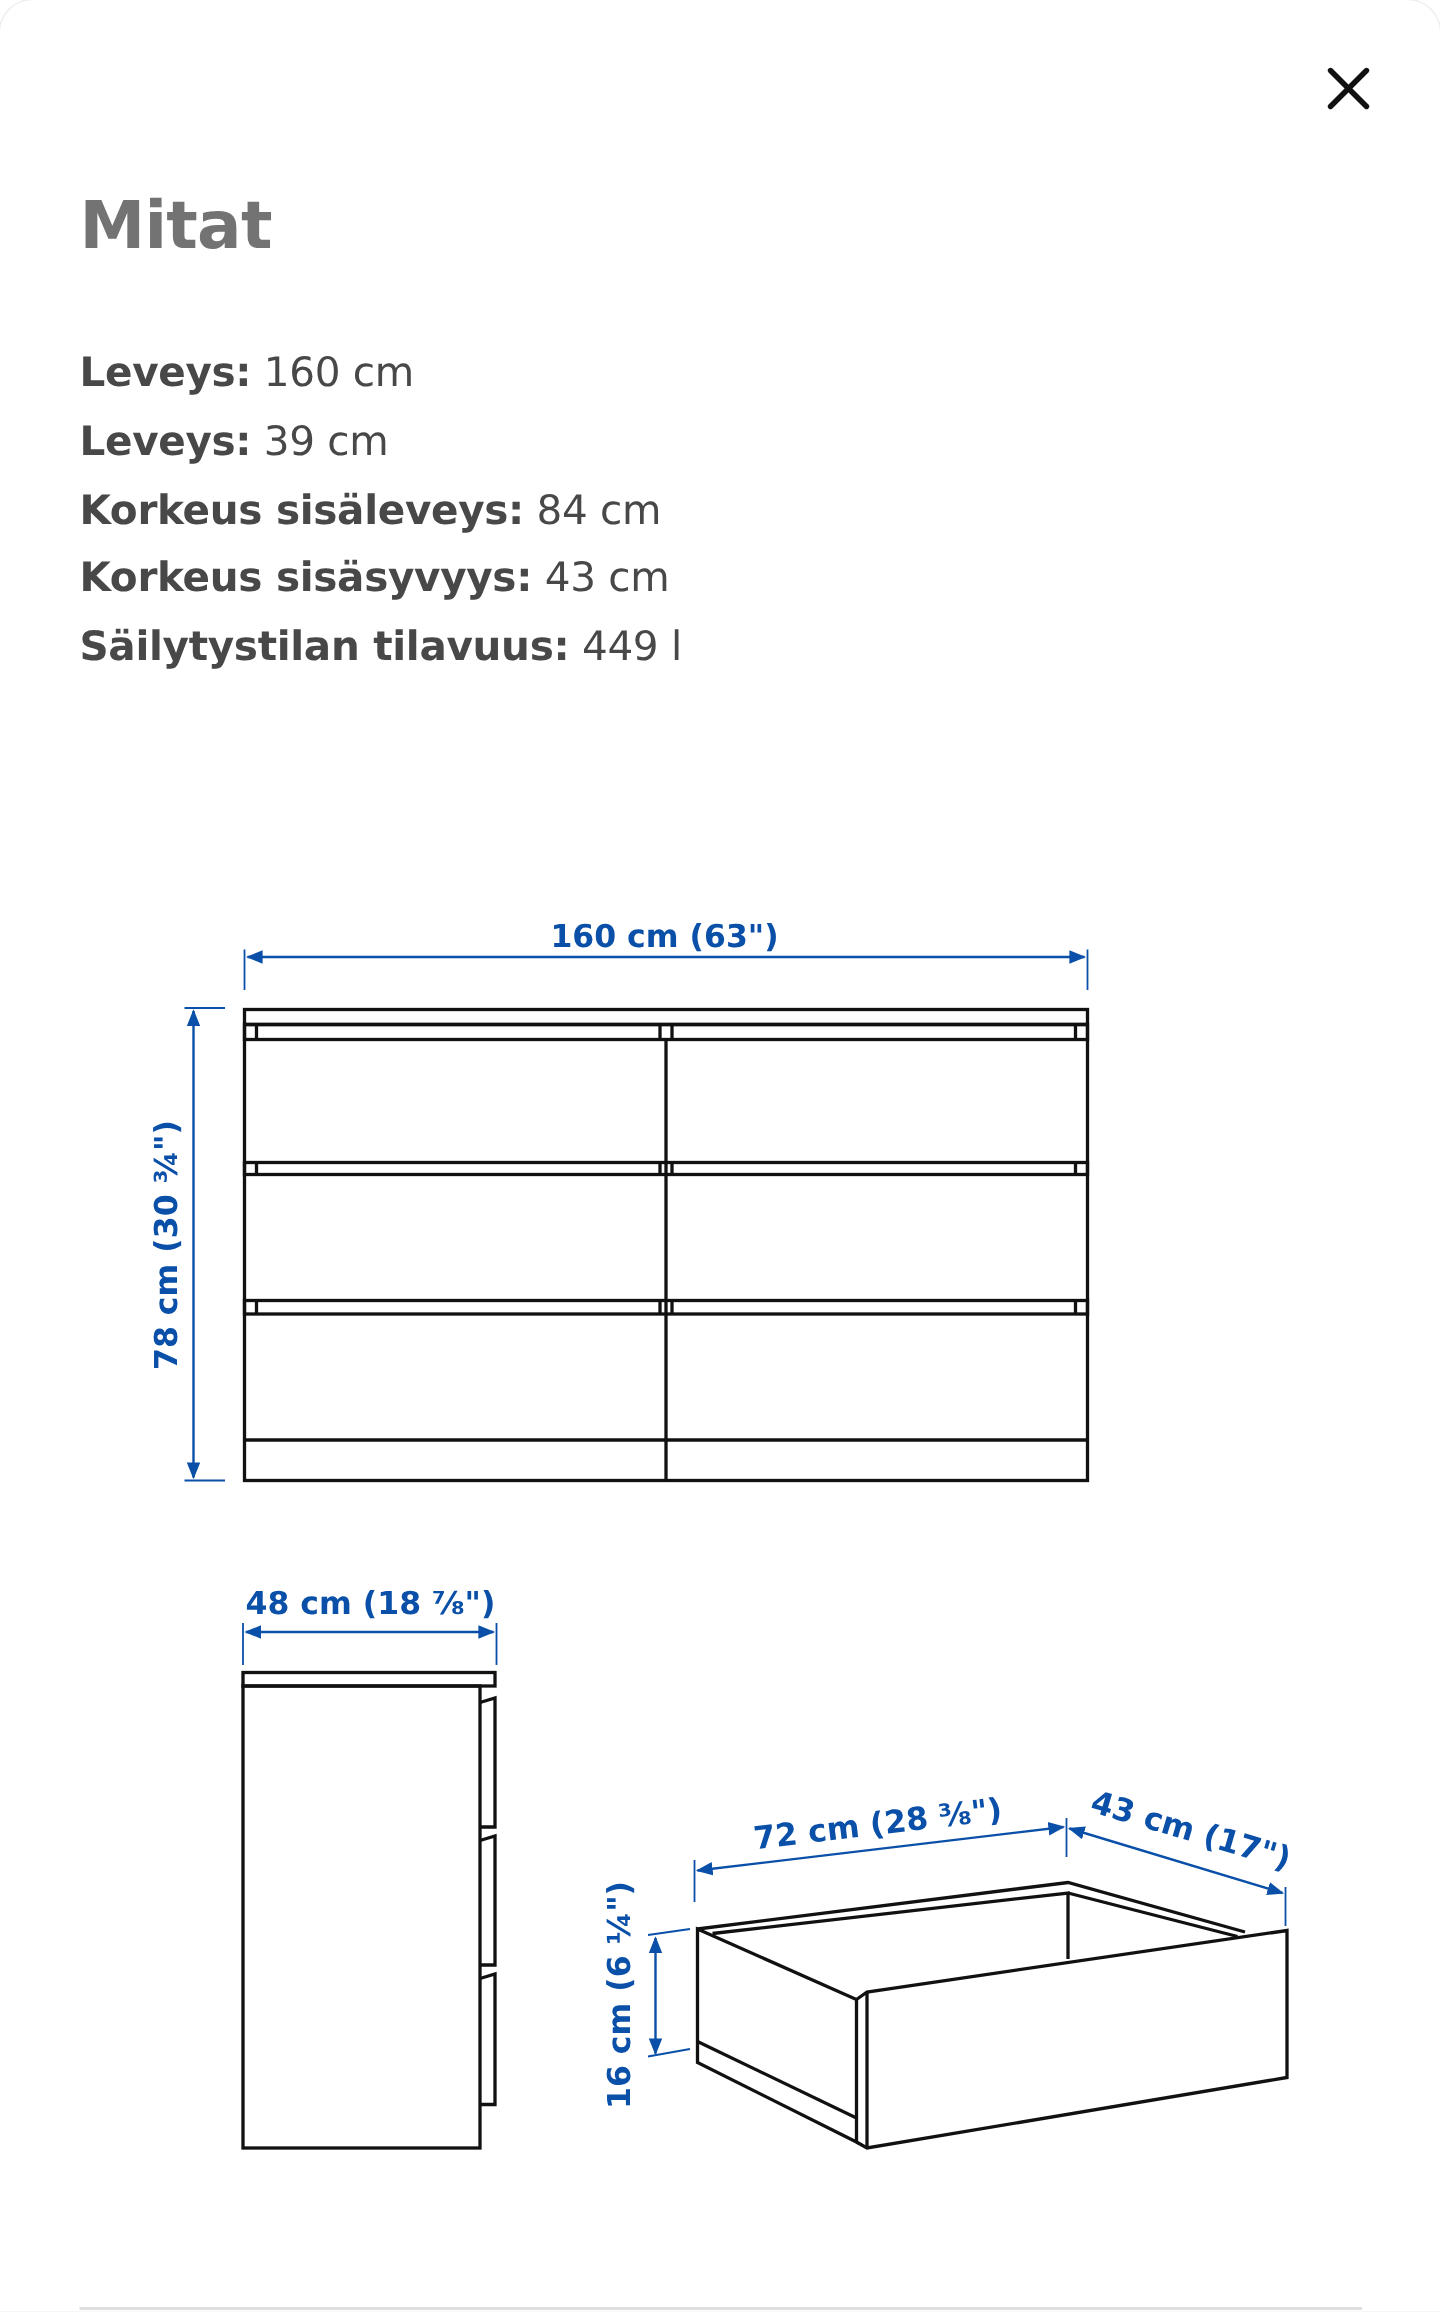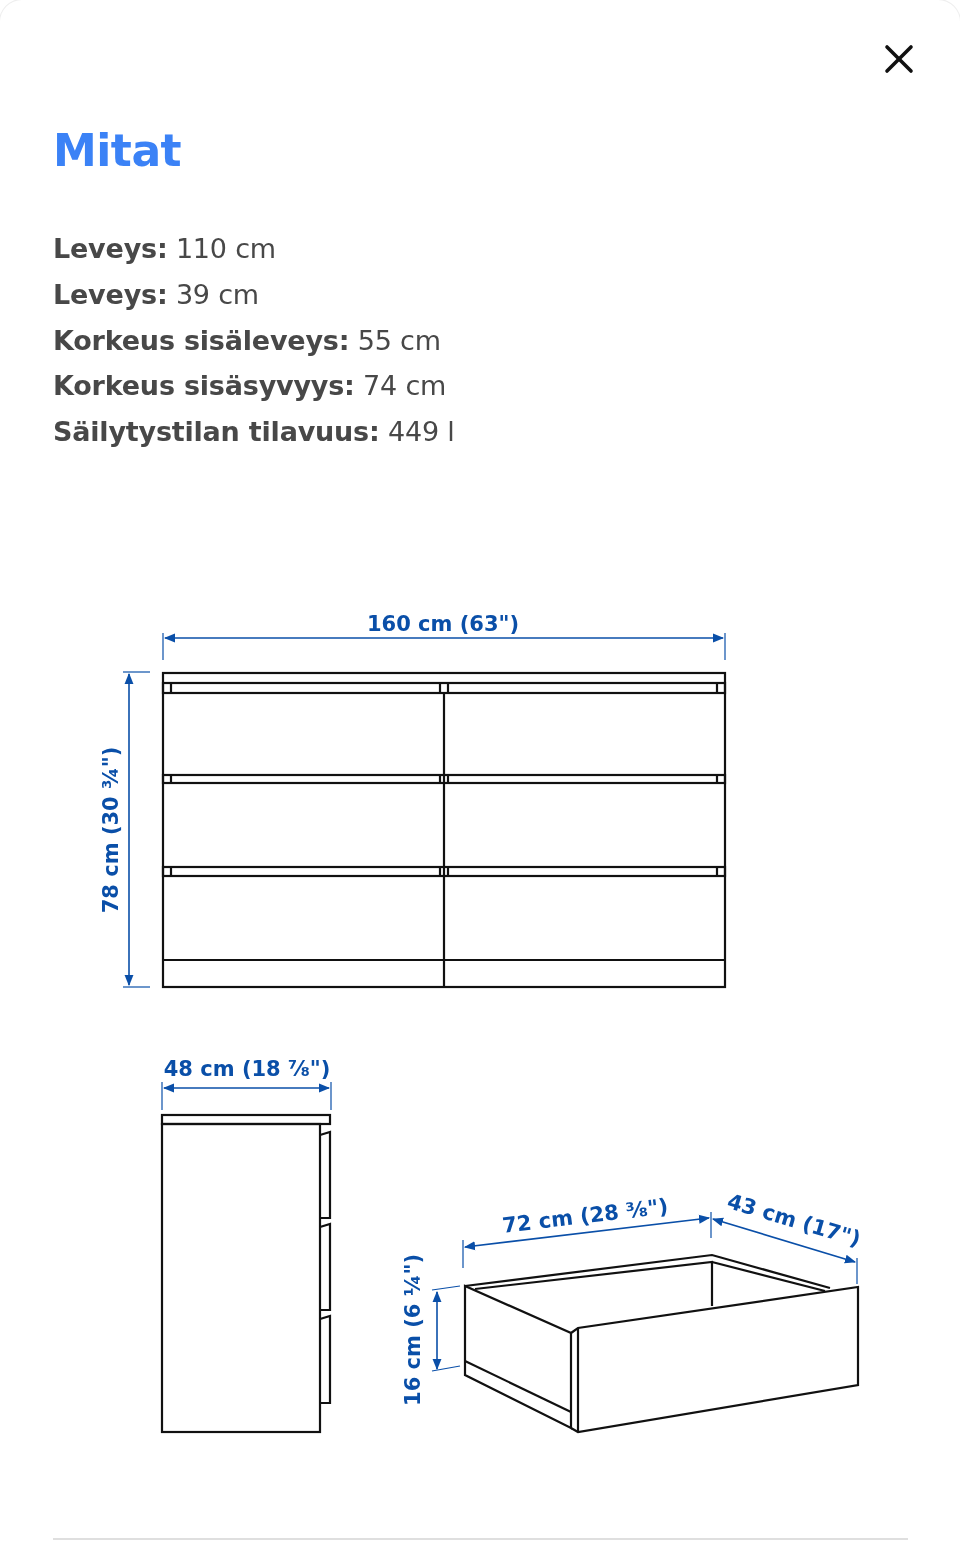--- a/index.html
+++ b/index.html
@@ -1,20 +1,20 @@
 <!DOCTYPE html>
 <html><head>
 <meta charset="utf-8">
 <style>
   html, body { margin:0; padding:0; background:#ffffff; }
   body { width:960px; height:1541px; position:relative; overflow:hidden; font-family:"DejaVu Sans", sans-serif; color:#484848; }
   .sheet { position:absolute; left:0; top:0; width:960px; height:1541px; background:#fff; border-radius:22px 22px 0 0; box-shadow:0 0 0 1px #eeeeee; }
   .close { position:absolute; left:878px; top:38px; width:42px; height:42px; cursor:pointer; }
   .close svg { width:42px; height:42px; }
-  h1 { position:absolute; left:53px; top:125px; margin:0; font-size:44px; font-weight:bold; color:#3b82f6; letter-spacing:-0.5px; }
+  h1 { position:absolute; left:53px; top:125px; margin:0; font-size:44px; font-weight:bold; color:#737373; letter-spacing:-0.5px; }
   .specs { position:absolute; left:53px; top:226px; margin:0; padding:0; list-style:none; }
   .specs li { font-size:27px; line-height:45.8px; color:#484848; white-space:nowrap; letter-spacing:-0.2px; }
   .specs .k { font-weight:bold; }
   .diagram { position:absolute; left:0; top:590px; width:960px; height:880px; }
   .lbl { font-family:"DejaVu Sans", sans-serif; font-weight:bold; fill:#0a4fa8; }
   .divider { position:absolute; left:53px; top:1538px; width:855px; height:2px; background:#dfdfdf; }
 </style>
 </head>
 <body>
 
@@ -23,24 +23,24 @@
   <div class="close">
     <svg viewBox="0 0 42 42">
       <line x1="9" y1="9" x2="33" y2="33" stroke="#111" stroke-width="3.6" stroke-linecap="round"></line>
       <line x1="33" y1="9" x2="9" y2="33" stroke="#111" stroke-width="3.6" stroke-linecap="round"></line>
     </svg>
   </div>
 
   <h1>Mitat</h1>
 
   <ul class="specs">
-    <li><span class="k">Leveys:</span> <span>110 cm</span></li>
+    <li><span class="k">Leveys:</span> <span>160 cm</span></li>
     <li><span class="k">Leveys:</span> <span>39 cm</span></li>
-    <li><span class="k">Korkeus sisäleveys:</span> <span>55 cm</span></li>
-    <li><span class="k">Korkeus sisäsyvyys:</span> <span>74 cm</span></li>
+    <li><span class="k">Korkeus sisäleveys:</span> <span>84 cm</span></li>
+    <li><span class="k">Korkeus sisäsyvyys:</span> <span>43 cm</span></li>
     <li><span class="k">Säilytystilan tilavuus:</span> <span>449 l</span></li>
   </ul>
 
   <svg class="diagram" viewBox="0 590 960 880">
     <defs>
       <marker id="arr" viewBox="0 0 10 10" refX="9" refY="5" markerWidth="7" markerHeight="7" orient="auto-start-reverse">
         <path d="M0,1 L10,5 L0,9 z" fill="#0a4fa8"></path>
       </marker>
     </defs>
 

